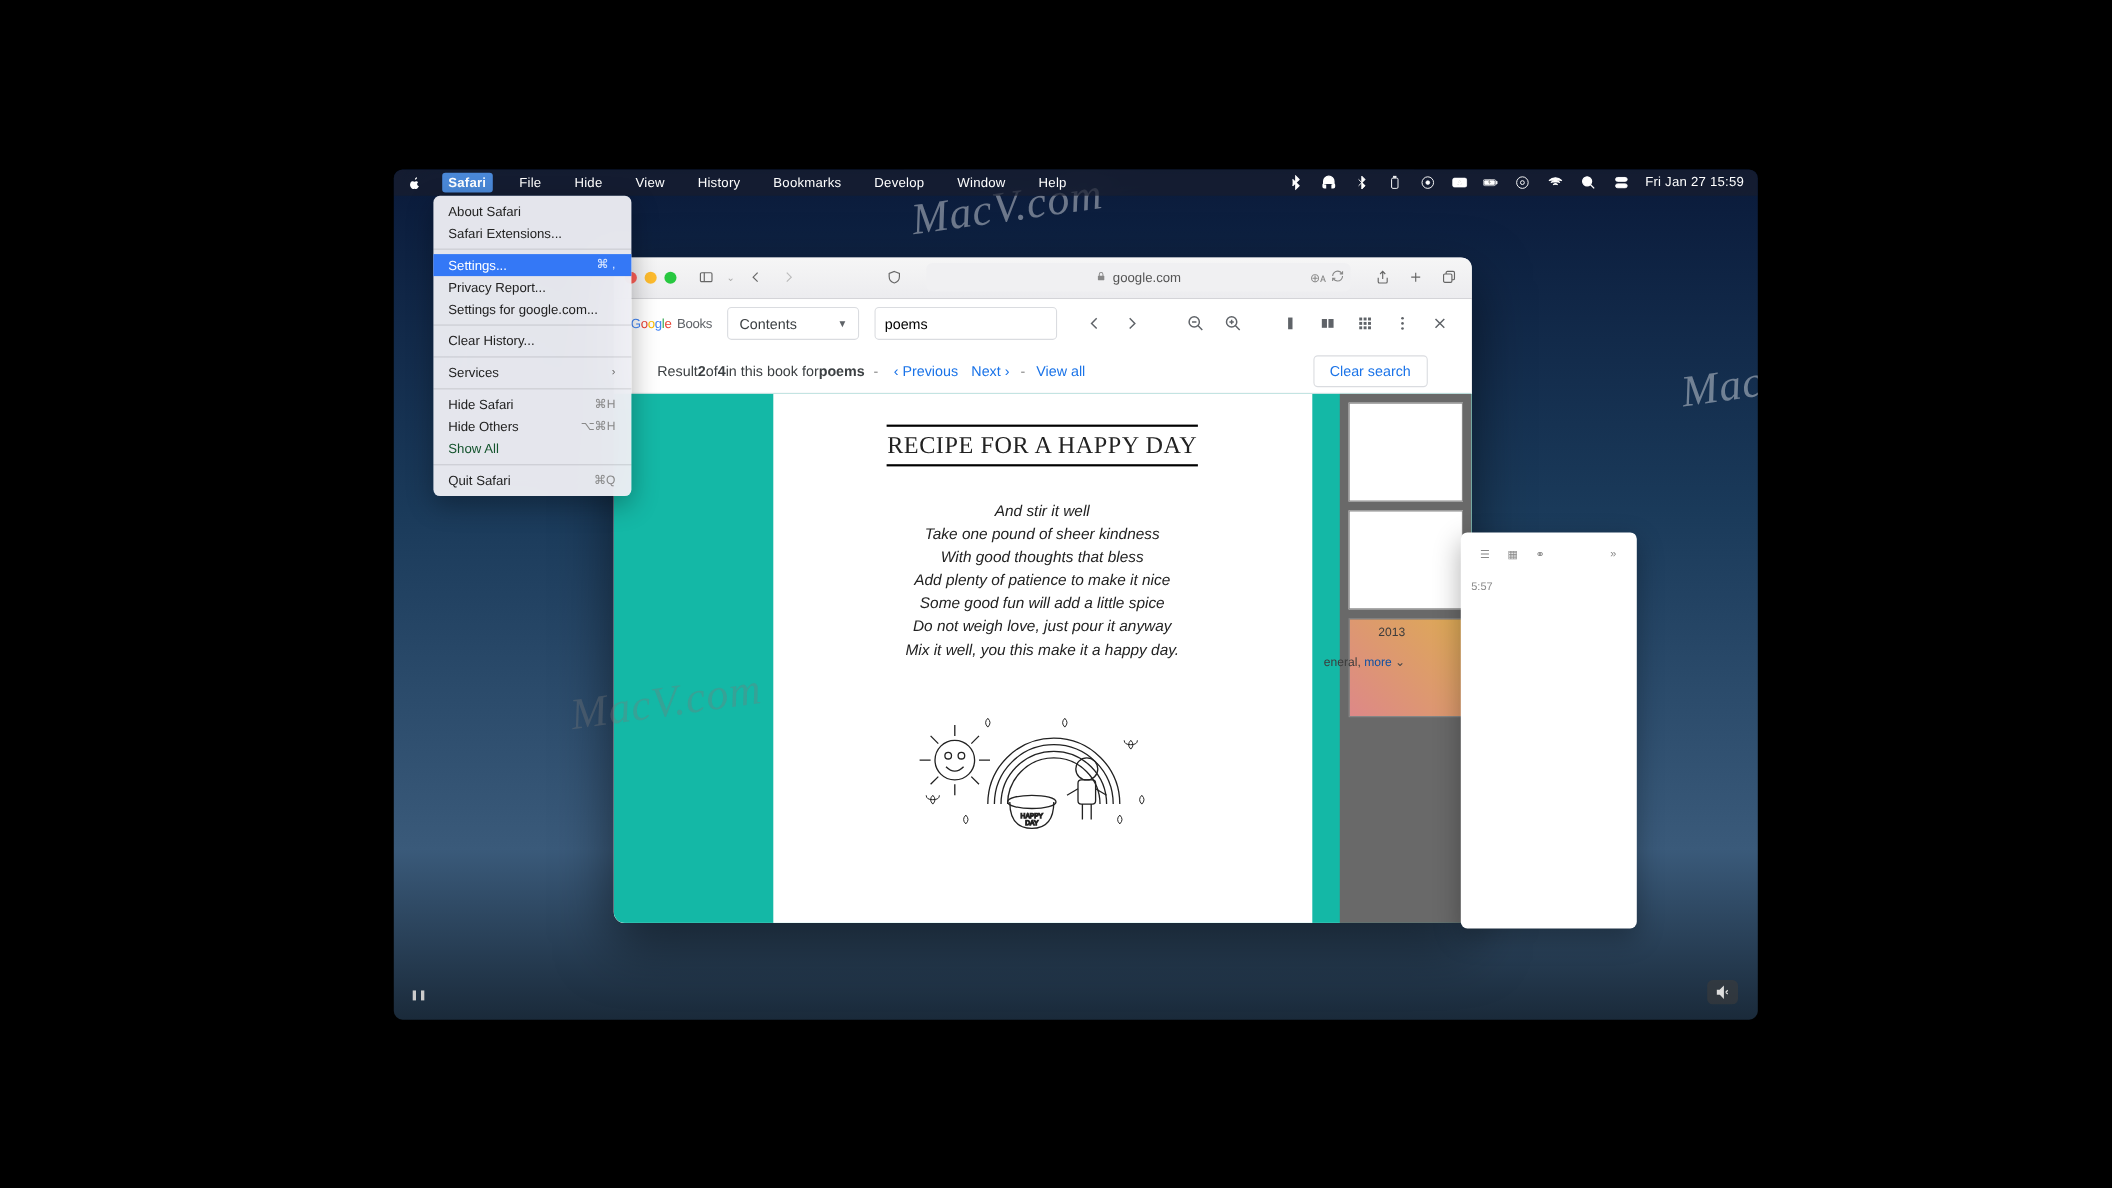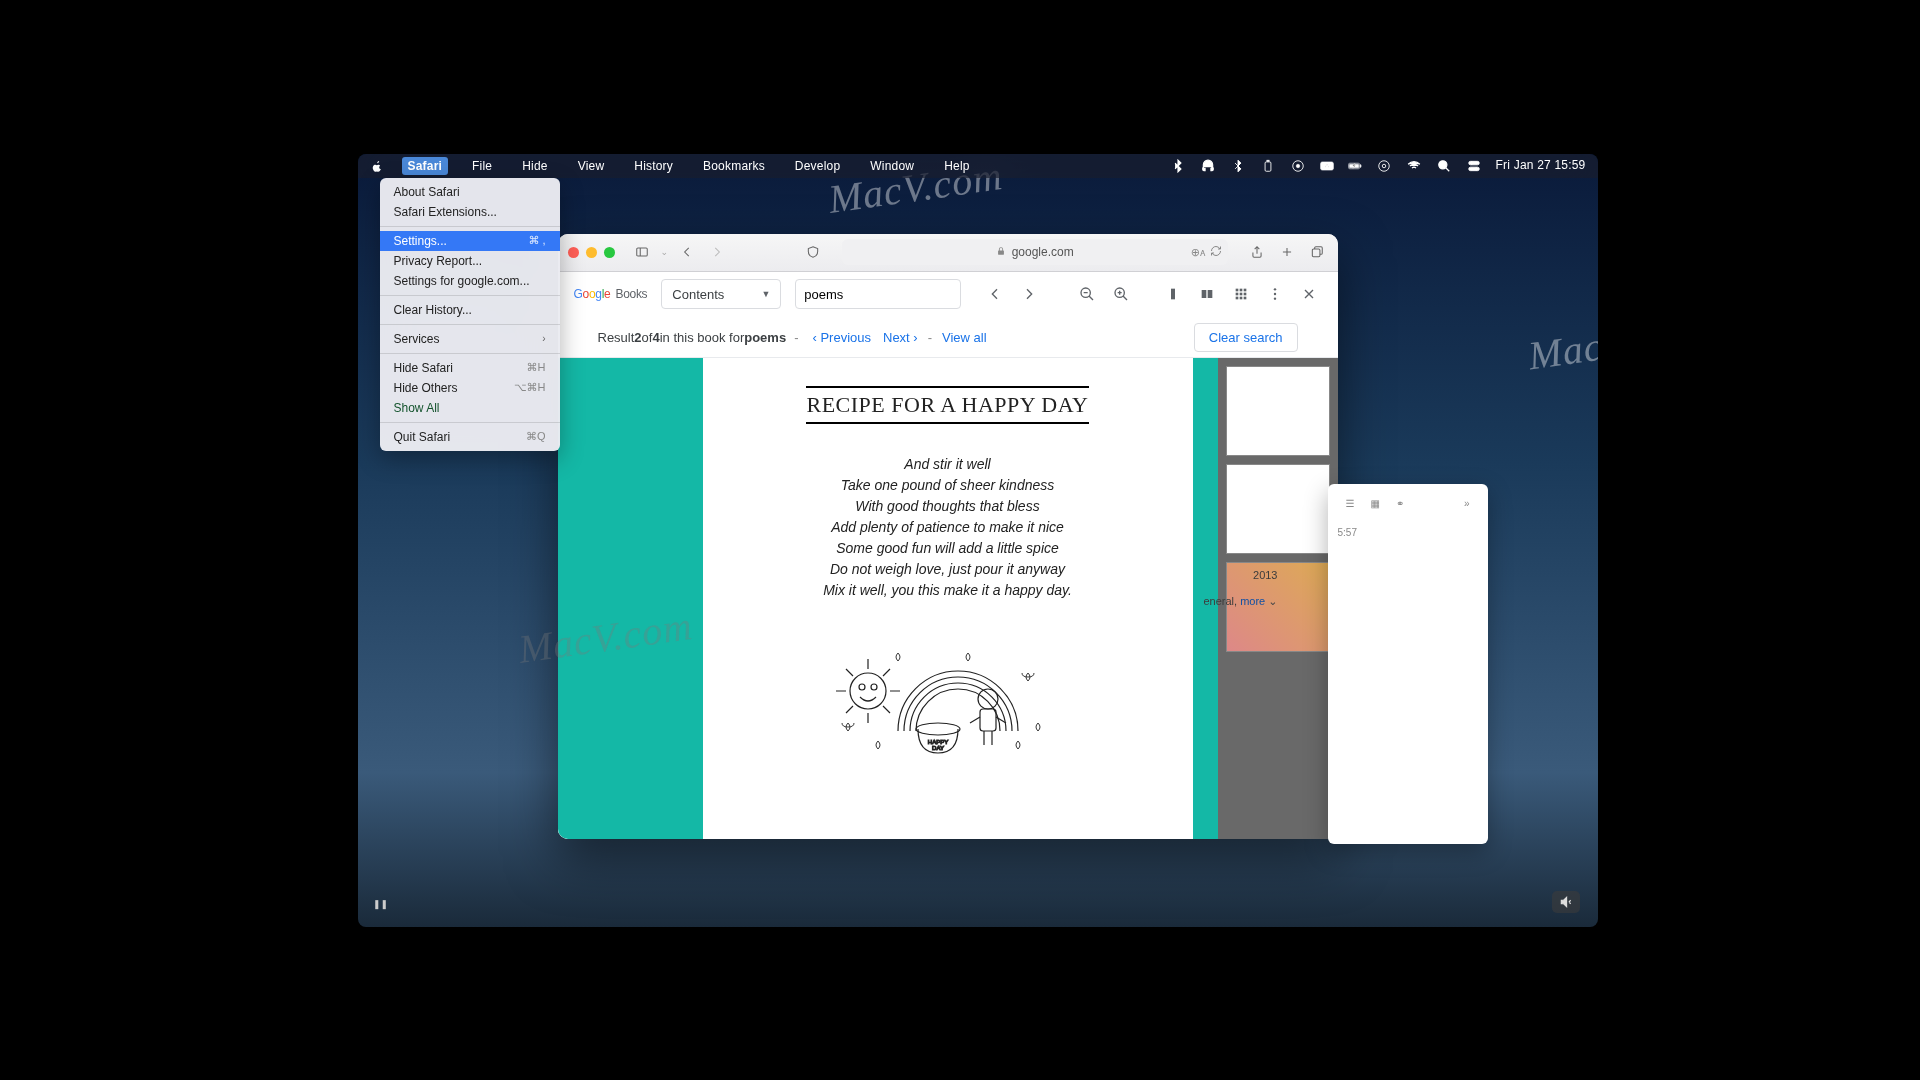--- a/index.html
+++ b/index.html
@@ -11,21 +11,21 @@
 .menubar-left { display: flex; align-items: center; gap: 18px; }
 .menubar-right { margin-left: auto; display: flex; align-items: flex-start; gap: 14px; }
 .apple-icon svg { width: 14px; height: 14px; fill: #fff; display: block; }
 .menu-item { cursor: default; padding: 2px 6px; }
 .menu-item.active { background: #4a88d8; border-radius: 3px; font-weight: 600; }
 .status-icon { width: 16px; height: 16px; display: inline-flex; align-items: center; justify-content: center; }
 .status-icon svg { width: 14px; height: 14px; fill: #fff; stroke: #fff; }
 .datetime { font-weight: 500; }
 
 
-.dropdown { position: absolute; left: 22px; top: 24px; width: 180px; background: rgba(240,240,245,0.95); backdrop-filter: blur(20px); border-radius: 6px; box-shadow: 0 8px 24px rgba(0,0,0,0.3); padding: 4px 0; font-size: 12px; color: #222; z-index: 200; }
+.dropdown { position: absolute; left: 36px; top: 24px; width: 180px; background: rgba(240,240,245,0.95); backdrop-filter: blur(20px); border-radius: 6px; box-shadow: 0 8px 24px rgba(0,0,0,0.3); padding: 4px 0; font-size: 12px; color: #222; z-index: 200; }
 .dropdown-item { padding: 3px 14px; display: flex; justify-content: space-between; align-items: center; cursor: default; }
 .dropdown-item.highlighted { background: #3478f6; color: #fff; }
 .dropdown-item.disabled { color: #14532d; }
 .dropdown-sep { height: 1px; background: rgba(0,0,0,0.12); margin: 4px 0; }
 .dropdown-shortcut { font-size: 11px; color: #888; }
 .dropdown-item.highlighted .dropdown-shortcut { color: rgba(255,255,255,0.85); }
 .dropdown-chevron { font-size: 10px; color: #666; }
 
 
 .safari-window { position: absolute; left: 200px; top: 80px; width: 780px; height: 605px; background: #fff; border-radius: 10px; box-shadow: 0 20px 50px rgba(0,0,0,0.5); overflow: hidden; display: flex; flex-direction: column; }

